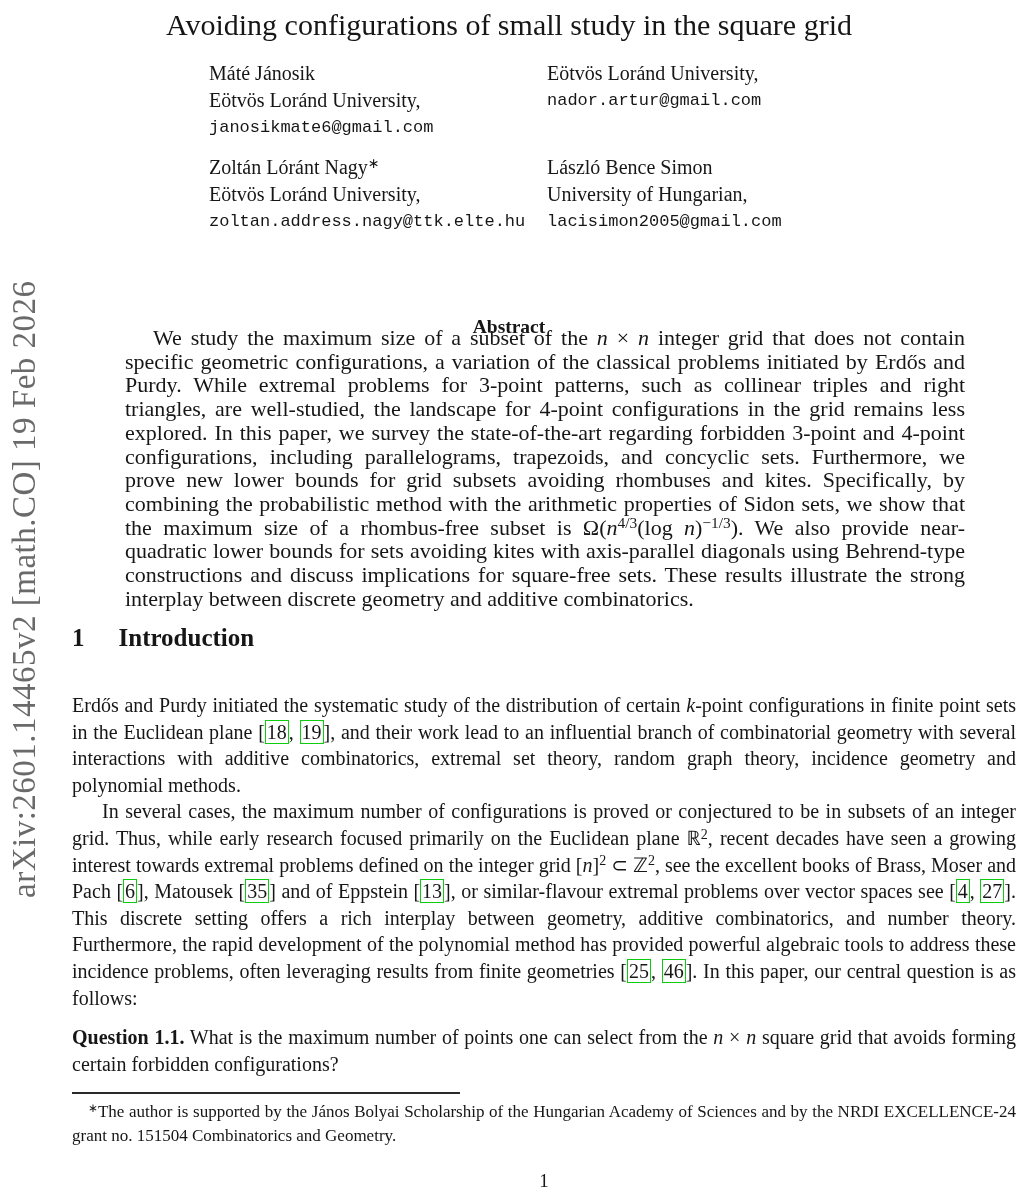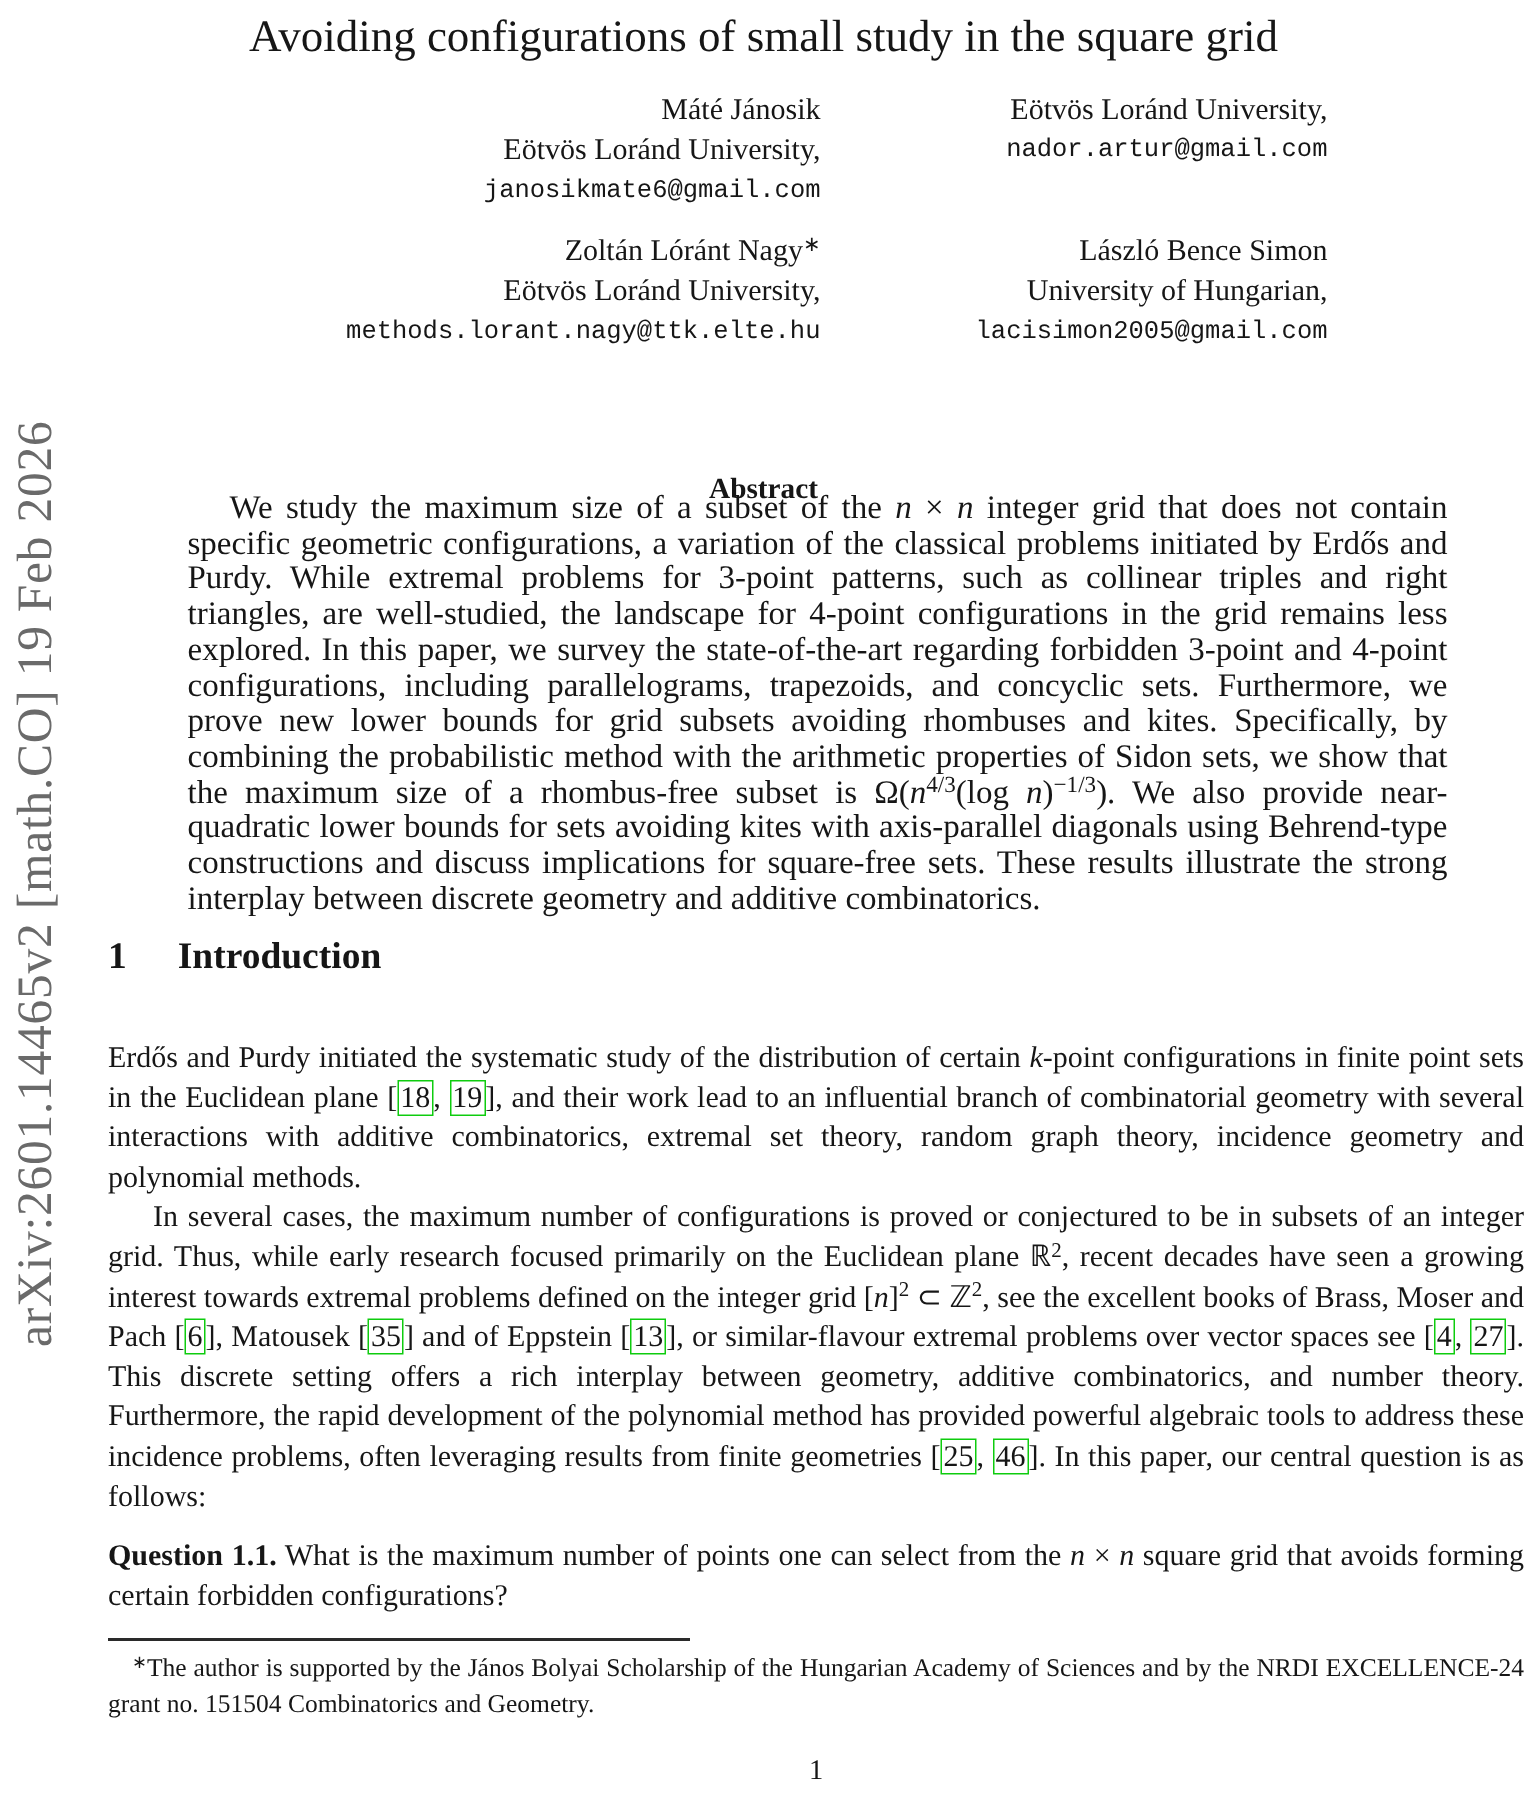--- a/index.html
+++ b/index.html
@@ -29,21 +29,21 @@
     text-align: center;
     font-size: 30px;
   }
   .authors {
     position: absolute;
     left: 209px; top: 60px; width: 676px;
     display: grid;
     grid-template-columns: 1fr 1fr;
     row-gap: 13px;
   }
-  .author-cell { text-align: right; line-height: 27px; font-size: 20px; }
+  .author-cell { text-align: left; line-height: 27px; font-size: 20px; }
   .author-email {
     font-family: "Liberation Mono", monospace;
     font-size: 17px;
   }
   .author-sup { font-size: 70%; position: relative; top: -0.45em; line-height: 0; }
   .abstract-heading {
     position: absolute;
     top: 316px; left: 0; width: 1018px;
     text-align: center;
     font-weight: bold;
@@ -116,21 +116,21 @@
     <div>Eötvös Loránd University,</div>
     <div class="author-email">janosikmate6@gmail.com</div>
   </div>
   <div class="author-cell">
     <div>Eötvös Loránd University,</div>
     <div class="author-email">nador.artur@gmail.com</div>
   </div>
   <div class="author-cell">
     <div><span>Zoltán Lóránt Nagy</span><span class="author-sup">∗</span></div>
     <div>Eötvös Loránd University,</div>
-    <div class="author-email">methods.lorant.nagy@ttk.elte.hu</div>
+    <div class="author-email">zoltan.address.nagy@ttk.elte.hu</div>
   </div>
   <div class="author-cell">
     <div><span>László Bence Simon</span><span class="author-sup"></span></div>
     <div>University of Hungarian,</div>
     <div class="author-email">lacisimon2005@gmail.com</div>
   </div>
 </div>
 
 <div class="abstract-heading">Abstract</div>
 

